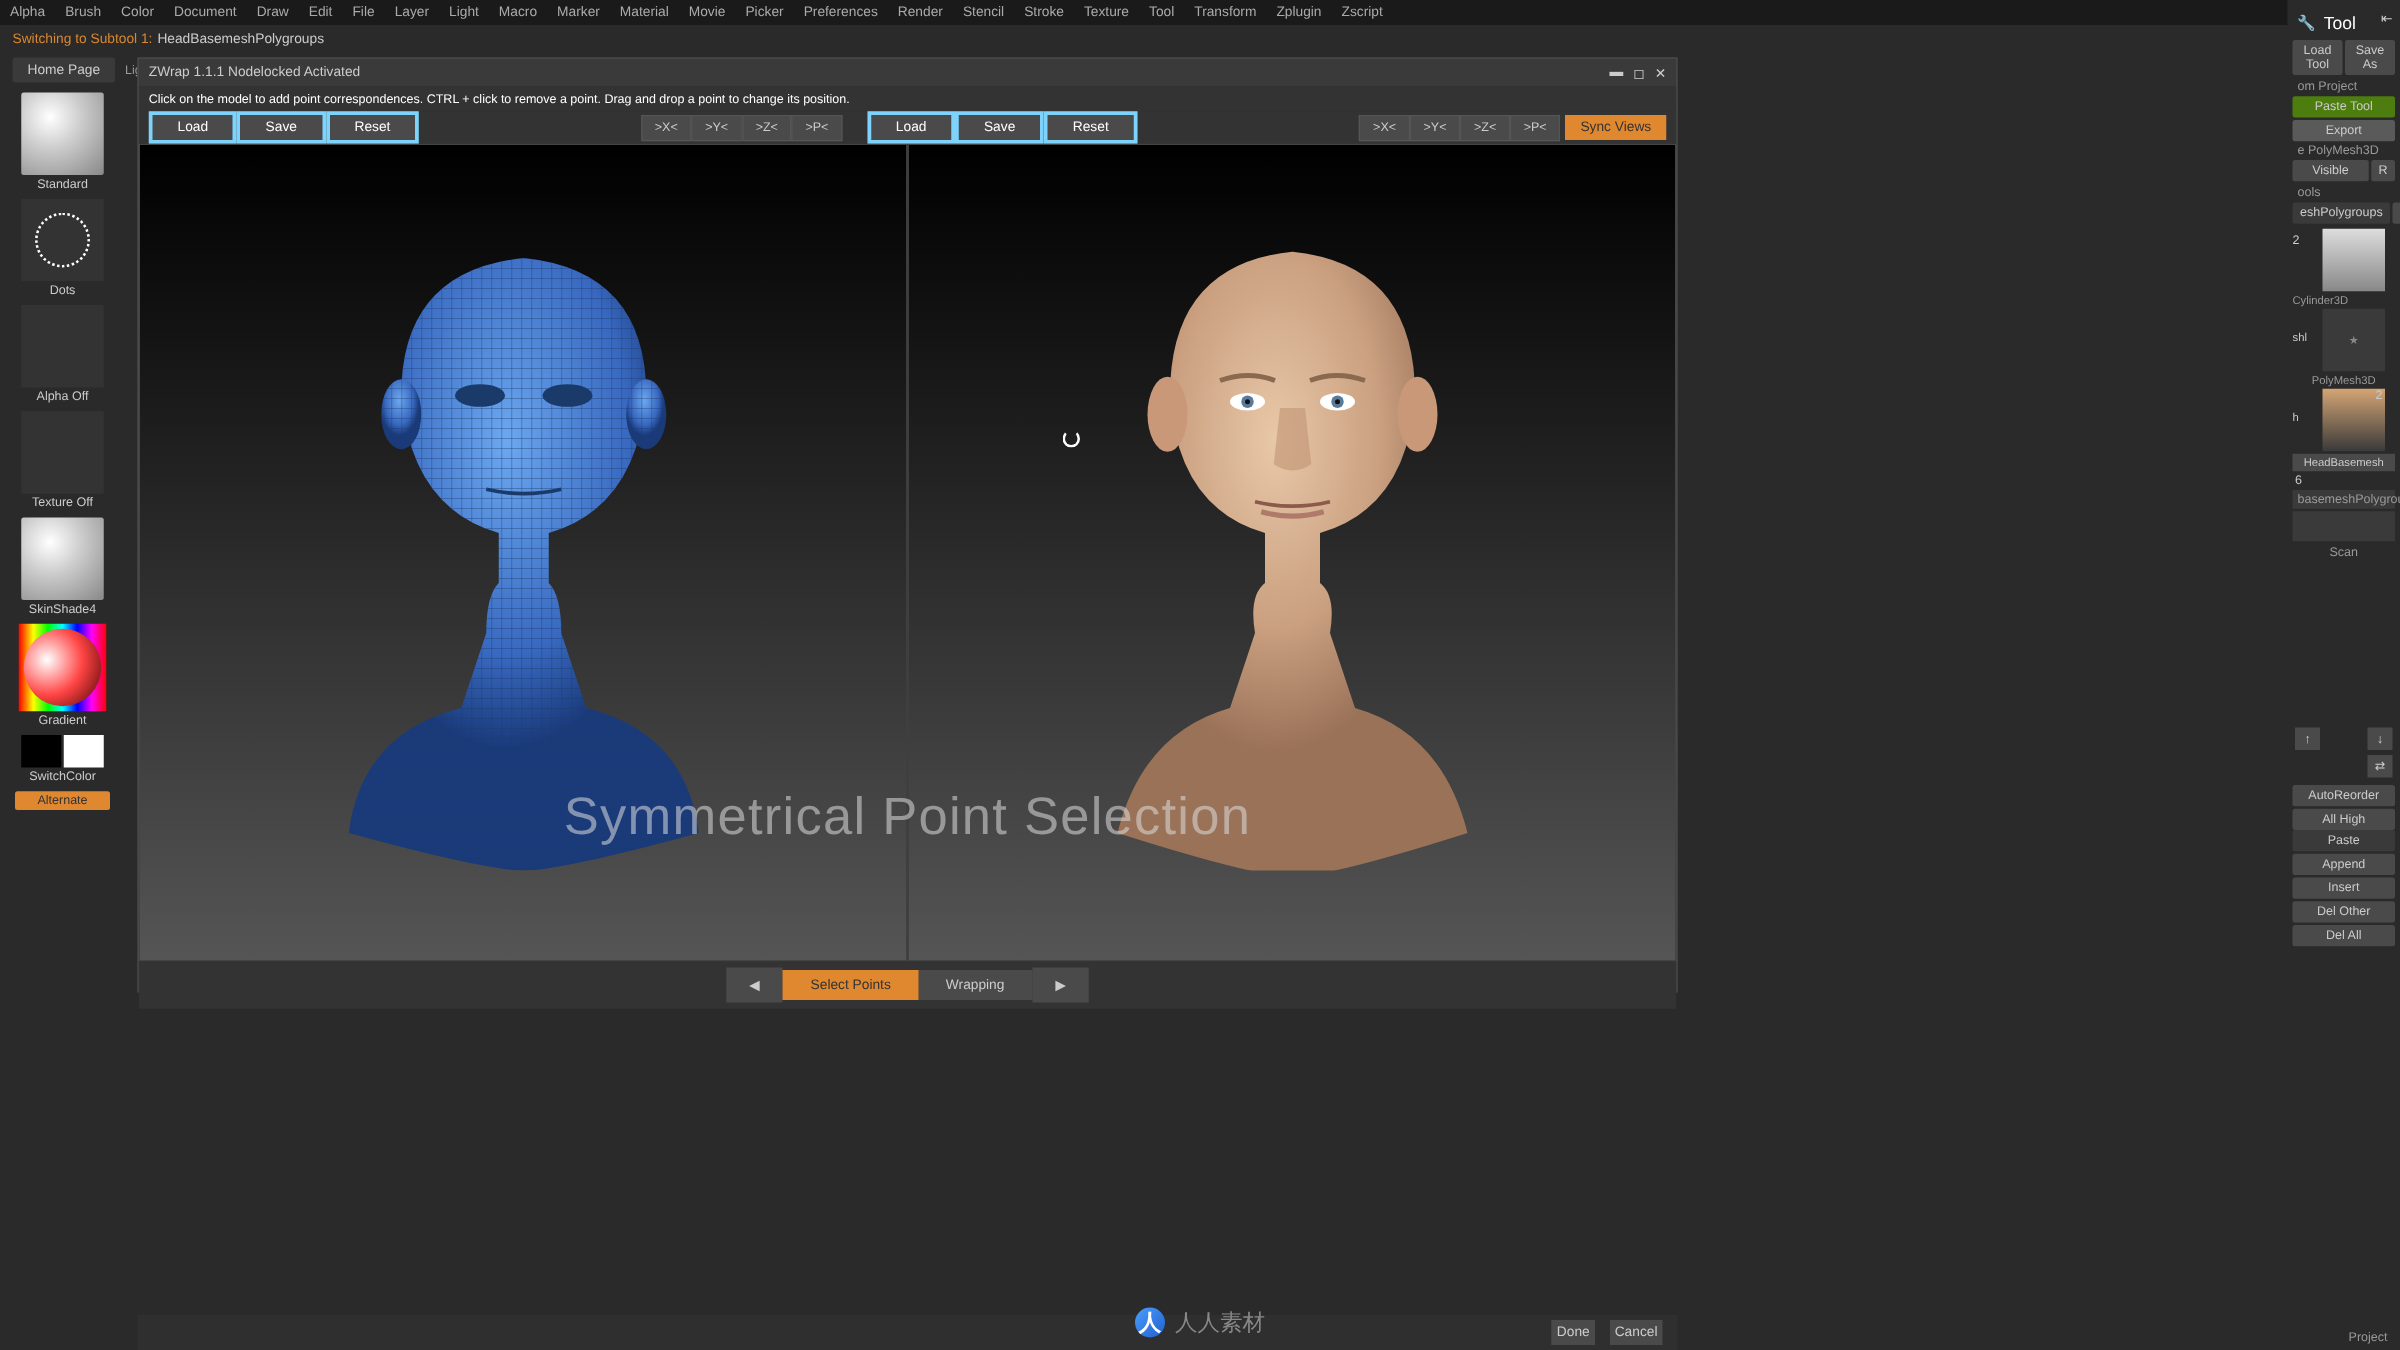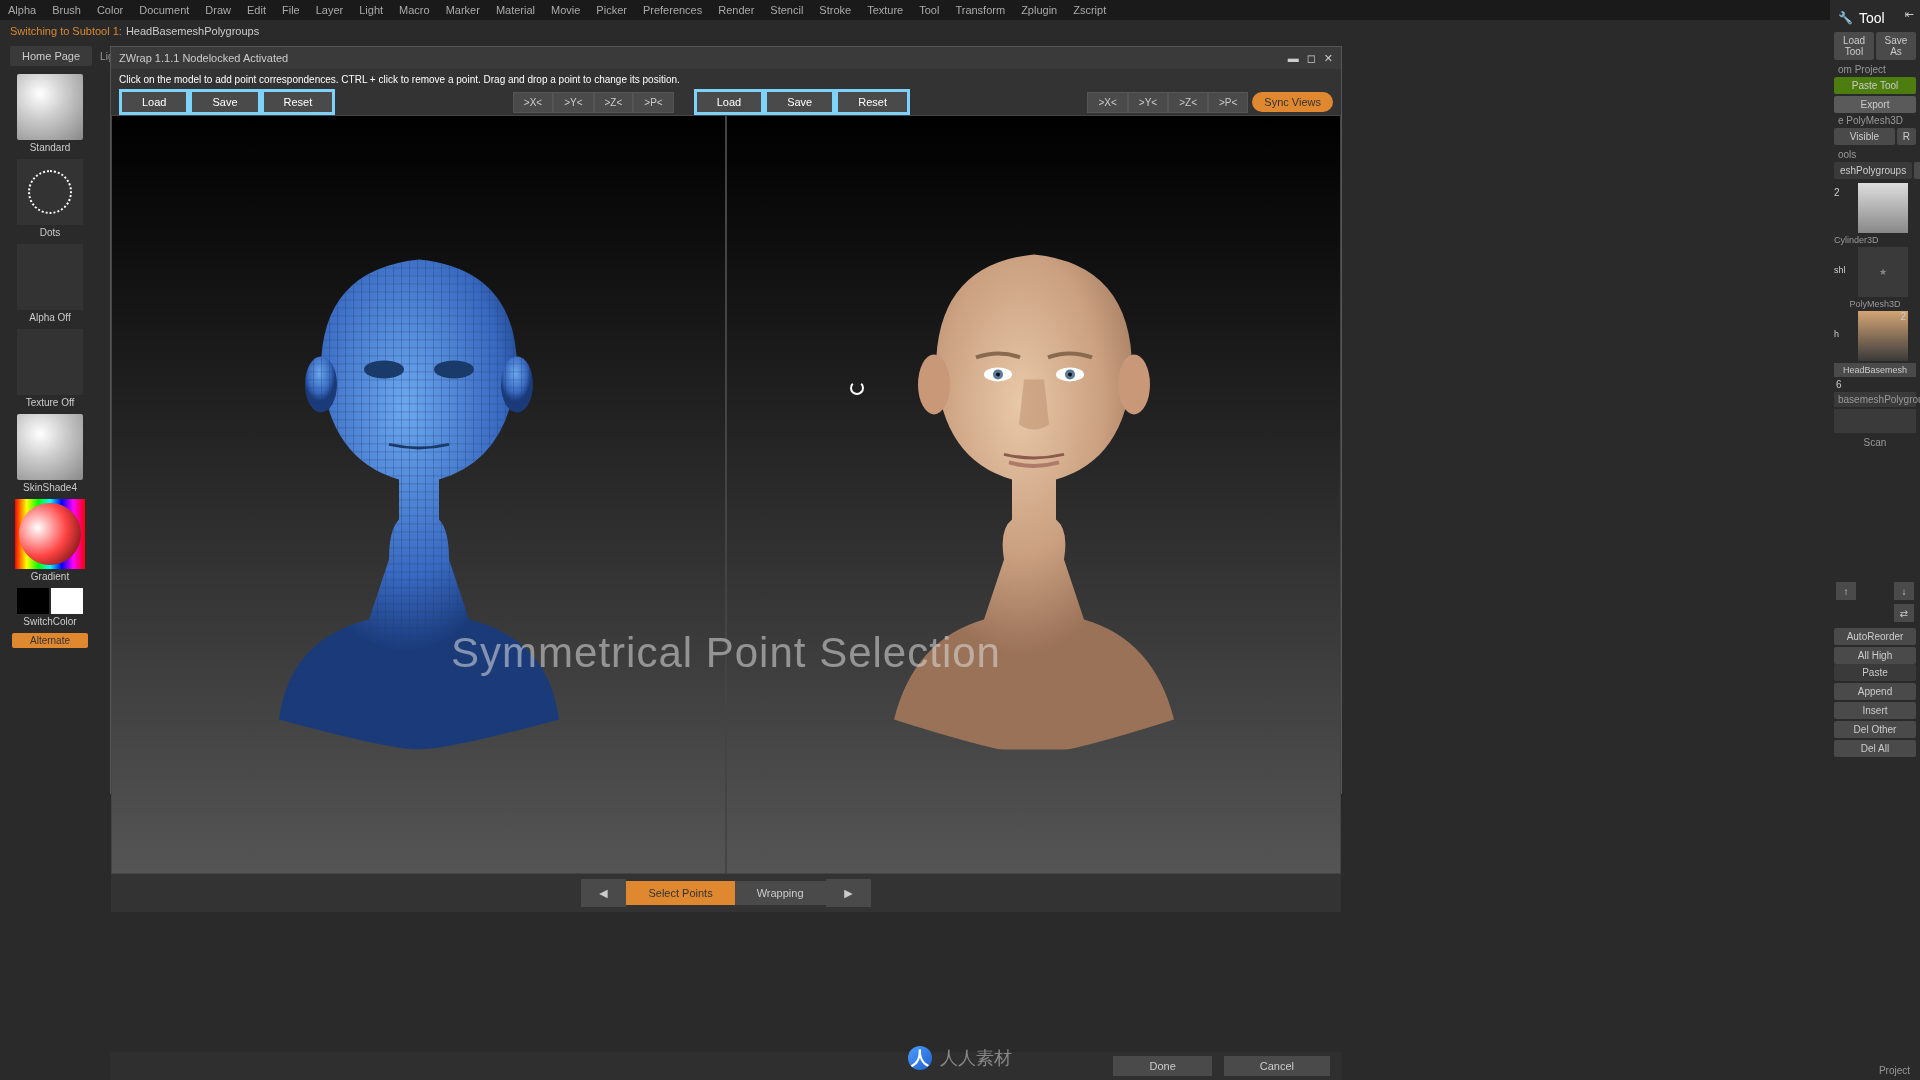--- a/index.html
+++ b/index.html
@@ -53,36 +53,36 @@
 .zwrap-title { background: #3a3a3a; height: 22px; display: flex; align-items: center; padding: 0 8px; color: #ccc; font-size: 11px; }
 .zwrap-title .window-controls { margin-left: auto; display: flex; gap: 8px; }
 .zwrap-title .window-controls span { cursor: pointer; color: #ccc; }
 .zwrap-menu { background: #333; height: 20px; display: flex; align-items: center; padding: 0 8px; gap: 20px; }
 .zwrap-menu span { color: #ccc; }
 .zwrap-hint { background: #333; height: 20px; padding: 0 8px; color: #fff; font-size: 10px; display: flex; align-items: center; }
 .zwrap-toolbar { background: #333; height: 26px; display: flex; align-items: center; padding: 0 8px; gap: 0; }
 .zwrap-toolbar .tbtn { background: #4a4a4a; color: #fff; padding: 4px 20px; font-size: 11px; border: 3px solid #7dd3fc; }
 .zwrap-toolbar .spacer { flex: 1; }
 .zwrap-toolbar .coord-btn { background: #4a4a4a; color: #ccc; padding: 4px 10px; font-size: 10px; border: 1px solid #555; }
-.zwrap-toolbar .sync-btn { background: #e08830; color: #333; padding: 4px 12px; font-size: 11px; border-radius: 10px; margin-left: 4px; }
-
-.zwrap-viewports { display: flex; height: 759px; }
+.zwrap-toolbar .sync-btn { background: #e08830; color: #333; padding: 4px 12px; font-size: 11px; border-radius: 0; margin-left: 4px; }
+
+.zwrap-viewports { display: flex; height: 654px; }
 .viewport { flex: 1; background: linear-gradient(to bottom, #000 0%, #222 40%, #555 100%); position: relative; border: 1px solid #444; overflow: hidden; }
 .viewport-left .head-wireframe { position: absolute; left: 50%; top: 50%; transform: translate(-50%, -52%); }
 .viewport-right .head-photo { position: absolute; left: 50%; top: 50%; transform: translate(-50%, -52%); }
 .viewport-right .loading { position: absolute; left: 20%; top: 35%; width: 14px; height: 14px; border: 2px solid #fff; border-top-color: transparent; border-radius: 50%; }
 .overlay-text { position: absolute; left: 50%; top: 78%; transform: translateX(-50%); color: rgba(220, 220, 220, 0.55); font-size: 42px; font-weight: 300; white-space: nowrap; pointer-events: none; letter-spacing: 1px; }
 
 .zwrap-bottom { height: 38px; background: #333; display: flex; align-items: center; justify-content: center; gap: 0; }
 .zwrap-bottom .step-arrow { background: #4a4a4a; color: #ccc; padding: 6px 16px; font-size: 14px; }
 .zwrap-bottom .step-active { background: #e08830; color: #333; padding: 6px 22px; font-size: 11px; }
 .zwrap-bottom .step-inactive { background: #4a4a4a; color: #ccc; padding: 6px 22px; font-size: 11px; }
 
 .zwrap-footer { height: 28px; background: #2f2f2f; display: flex; align-items: center; justify-content: flex-end; padding: 0 12px; gap: 12px; position: absolute; bottom: 0; left: 110px; width: 1232px; }
-.zwrap-footer .fbtn { background: #4a4a4a; color: #ccc; padding: 4px 36px; font-size: 11px; }
+.zwrap-footer .fbtn { background: #4a4a4a; color: #ccc; padding: 4px 4px; font-size: 11px; }
 
 .watermark-logo { position: absolute; bottom: 10px; left: 50%; transform: translateX(-50%); display: flex; align-items: center; gap: 8px; color: #888; font-size: 18px; }
 .watermark-logo .logo-icon { width: 24px; height: 24px; background: linear-gradient(135deg, #4a9eff, #2060cc); border-radius: 50%; display: flex; align-items: center; justify-content: center; color: #fff; font-weight: bold; }
 .project-label { position: absolute; bottom: 4px; right: 10px; color: #999; font-size: 10px; }
 </style>
 </head>
 <body>
 
 <div class="top-menu">
   <span>Alpha</span>

